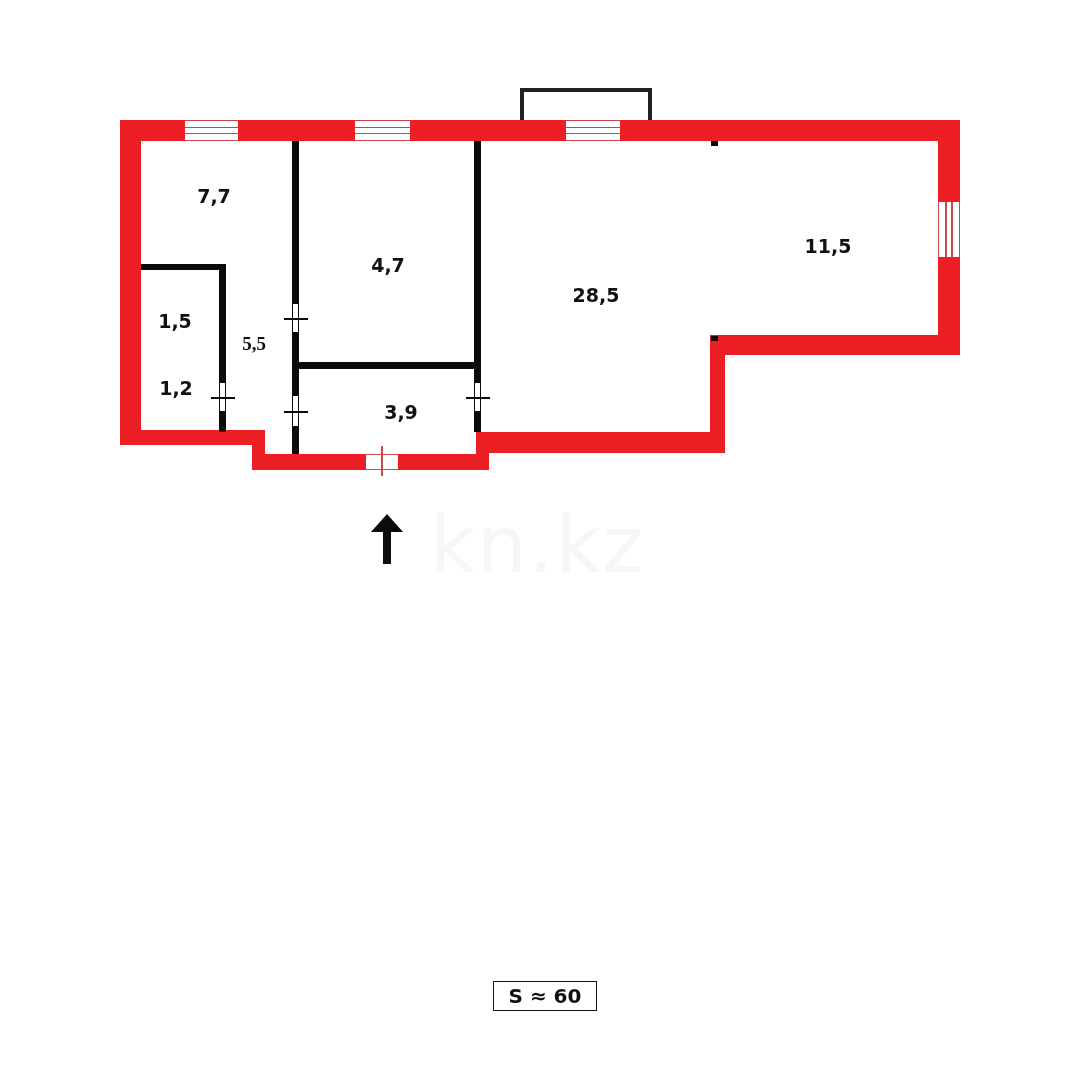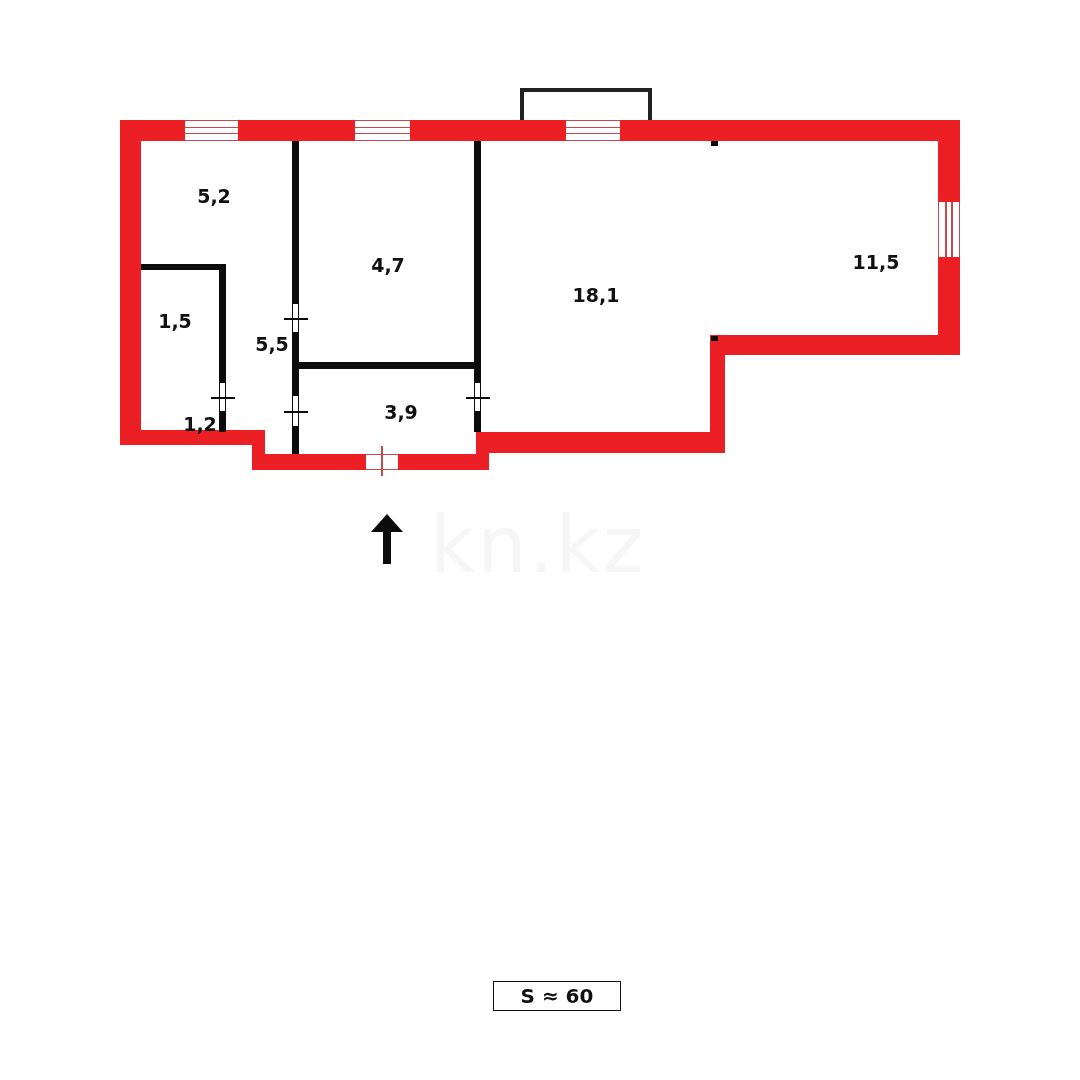--- a/index.html
+++ b/index.html
@@ -57,30 +57,30 @@
 
 <div class="door-v" style="left:292px; top:303px; width:7px; height:30px;"></div>
 <div class="door-cross-h" style="left:284px; top:318px; width:24px;"></div>
 
 <div class="door-v" style="left:292px; top:395px; width:7px; height:32px;"></div>
 <div class="door-cross-h" style="left:284px; top:411px; width:24px;"></div>
 
 <div class="door-v" style="left:474px; top:382px; width:7px; height:30px;"></div>
 <div class="door-cross-h" style="left:466px; top:397px; width:24px;"></div>
 
-<div class="label" style="left:214px; top:196px;">5,2</div>
+<div class="label" style="left:214px; top:196px;">7,7</div>
 <div class="label" style="left:388px; top:265px;">4,7</div>
-<div class="label" style="left:596px; top:295px;">18,1</div>
-<div class="label" style="left:828px; top:262px;margin-left:48px;">11,5</div>
+<div class="label" style="left:596px; top:295px;">28,5</div>
+<div class="label" style="left:828px; top:246px;">11,5</div>
 <div class="label" style="left:175px; top:321px;">1,5</div>
-<div class="label" style="left:176px; top:424px;margin-left:24px;">1,2</div>
-<div class="label" style="left:272px; top:344px;">5,5</div>
+<div class="label" style="left:176px; top:388px;">1,2</div>
+<div class="label" style="left:254px; top:344px;font-family:Liberation Serif, serif;">5,5</div>
 <div class="label" style="left:401px; top:412px;">3,9</div>
 
 <div class="abs" style="left:371px; top:514px; width:32px; height:50px;">
   <svg width="32" height="50" viewBox="0 0 32 50">
     <polygon points="16,0 32,18 20,18 20,50 12,50 12,18 0,18" fill="#0b0b0b"></polygon>
   </svg>
 </div>
 
 <div class="watermark" style="left:430px; top:500px;">kn.kz</div>
 
-<div class="area-box" style="left:493px; top:981px; width:128px; height:30px;">S ≈ 60</div>
+<div class="area-box" style="left:493px; top:981px; width:104px; height:30px;">S ≈ 60</div>
 
 </body></html>

